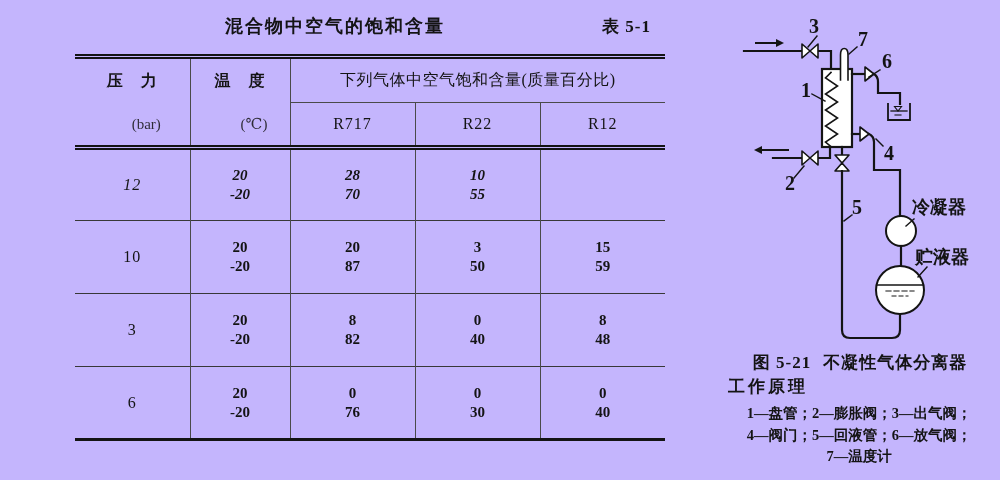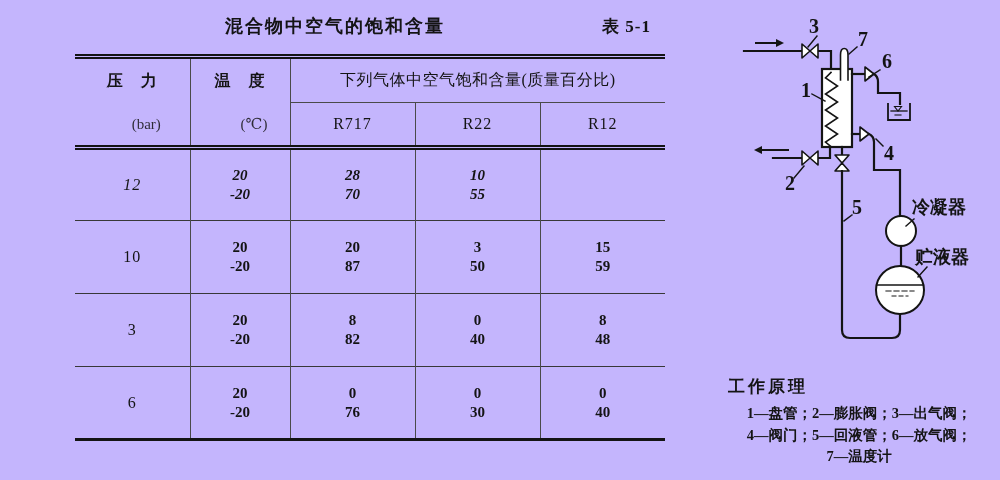--- a/index.html
+++ b/index.html
@@ -263,20 +263,23 @@
       <text x="127" y="214">5</text>
       <text x="60" y="190">2</text>
     </g>
 
     <g fill="#141414" stroke="none" font-family="Liberation Serif, DejaVu Serif, serif" font-size="18" font-weight="bold">
       <text x="182" y="213">冷凝器</text>
       <text x="185" y="263">贮液器</text>
     </g>
   </svg>
 
+  <div class="fig-cap1">
+    <span class="no">图 5-21</span><span>不凝性气体分离器</span>
+  </div>
   <div class="fig-cap2">工作原理</div>
   <div class="fig-legend">
     <div>1—盘管；2—膨胀阀；3—出气阀；</div>
     <div>4—阀门；5—回液管；6—放气阀；</div>
     <div>7—温度计</div>
   </div>
 
 </div>
 
 </body></html>

